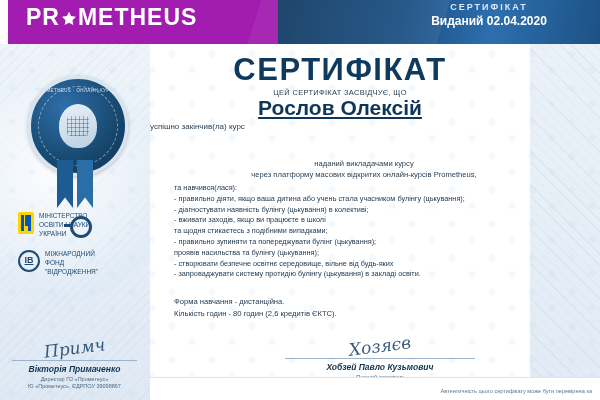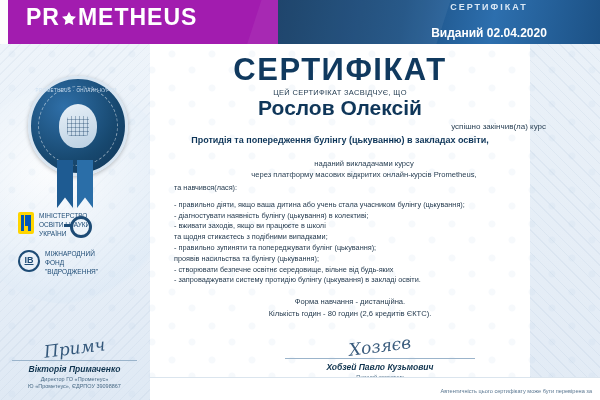--- a/index.html
+++ b/index.html
@@ -37,21 +37,21 @@
   }
   .logo .star{
     display:inline-block;width:16px;height:16px;position:relative;top:2px;
     margin:0 1px;
   }
   .logo .star svg{display:block}
   .topbar-right{
     position:absolute;right:14px;top:2px;text-align:center;color:#fff;width:210px;
   }
   .tr-line1{font-size:9px;letter-spacing:2px;font-weight:bold;color:#dbe8f5;}
-  .tr-line2{font-size:12px;font-weight:bold;margin-top:14px;}
+  .tr-line2{font-size:12px;font-weight:bold;margin-top:2px;}
   .tr-line3{font-size:8px;color:#bcd2e8;margin-top:3px;}
 
   
   .bg-left{
     position:absolute;left:0;top:44px;width:150px;height:356px;
     background:
       repeating-linear-gradient(135deg, rgba(30,80,140,0.045) 0 1px, transparent 1px 7px),
       linear-gradient(180deg,#eef4fa 0%,#e6eef7 60%,#dfe9f4 100%);
   }
   .bg-left:before{
@@ -161,42 +161,42 @@
   .cert-title{
     position:absolute;left:150px;top:52px;width:380px;text-align:center;
     font-size:31px;font-weight:bold;color:#10395e;letter-spacing:1.5px;
   }
   .cert-sub{
     position:absolute;left:150px;top:88px;width:380px;text-align:center;
     font-size:7.5px;color:#243d52;letter-spacing:.3px;
   }
   .cert-name{
     position:absolute;left:150px;top:96px;width:380px;text-align:center;
-    font-size:21px;font-weight:bold;color:#0f3659;
+    font-size:21px;font-weight:bold;color:#0f3659;text-decoration:underline;
   }
   .cert-fin{
-    position:absolute;left:150px;top:122px;width:396px;text-align:right;
+    position:absolute;left:150px;top:122px;width:396px;text-align:left;
     font-size:8px;color:#2b4256;
   }
   .cert-course{
     position:absolute;left:150px;top:134px;width:380px;text-align:center;
     font-size:9px;font-weight:bold;color:#0f3659;line-height:1.35;
   }
   .cert-through{
     position:absolute;left:150px;top:158px;width:428px;text-align:center;
     font-size:7.6px;color:#2b4256;line-height:1.5;
   }
   .bullets{
     position:absolute;left:174px;top:183px;width:352px;
     font-size:7.3px;color:#263c50;line-height:1.48;
   }
-  .bullets .b0{margin-bottom:6px;}
+  .bullets .b0{margin-bottom:0;}
   .tail{
     position:absolute;left:174px;top:296px;width:352px;
-    font-size:7.6px;color:#263c50;line-height:1.6;text-align:center;
+    font-size:7.6px;color:#263c50;line-height:1.6;
   }
 </style>
 </head>
 <body>
 
 <div class="page">
 
   <div class="topbar">
     <div class="topbar-wave"></div>
 
@@ -237,21 +237,20 @@
     <div class="mark mfr">ІВ</div>
     <div style="white-space:pre-line">МІЖНАРОДНИЙ
 ФОНД
 "ВІДРОДЖЕННЯ"</div>
   </div>
 
   <div class="cert-title">СЕРТИФІКАТ</div>
   <div class="cert-sub">ЦЕЙ СЕРТИФІКАТ ЗАСВІДЧУЄ, ЩО</div>
   <div class="cert-name">Рослов Олексій</div>
   <div class="cert-fin">успішно закінчив(ла) курс</div>
-  <div class="cert-course">Протидія та попередження булінгу (цькуванню) в закладах освіти,</div>
 
   <div class="cert-through">
     <div>наданий викладачами курсу</div>
     <div>через платформу масових відкритих онлайн-курсів Prometheus,</div>
   </div>
 
   <div class="bullets">
     <div class="b0">та навчився(лася):</div>
     <div>- правильно діяти, якщо ваша дитина або учень стала учасником булінгу (цькування);</div>
     <div>- діагностувати наявність булінгу (цькування) в колективі;</div>

